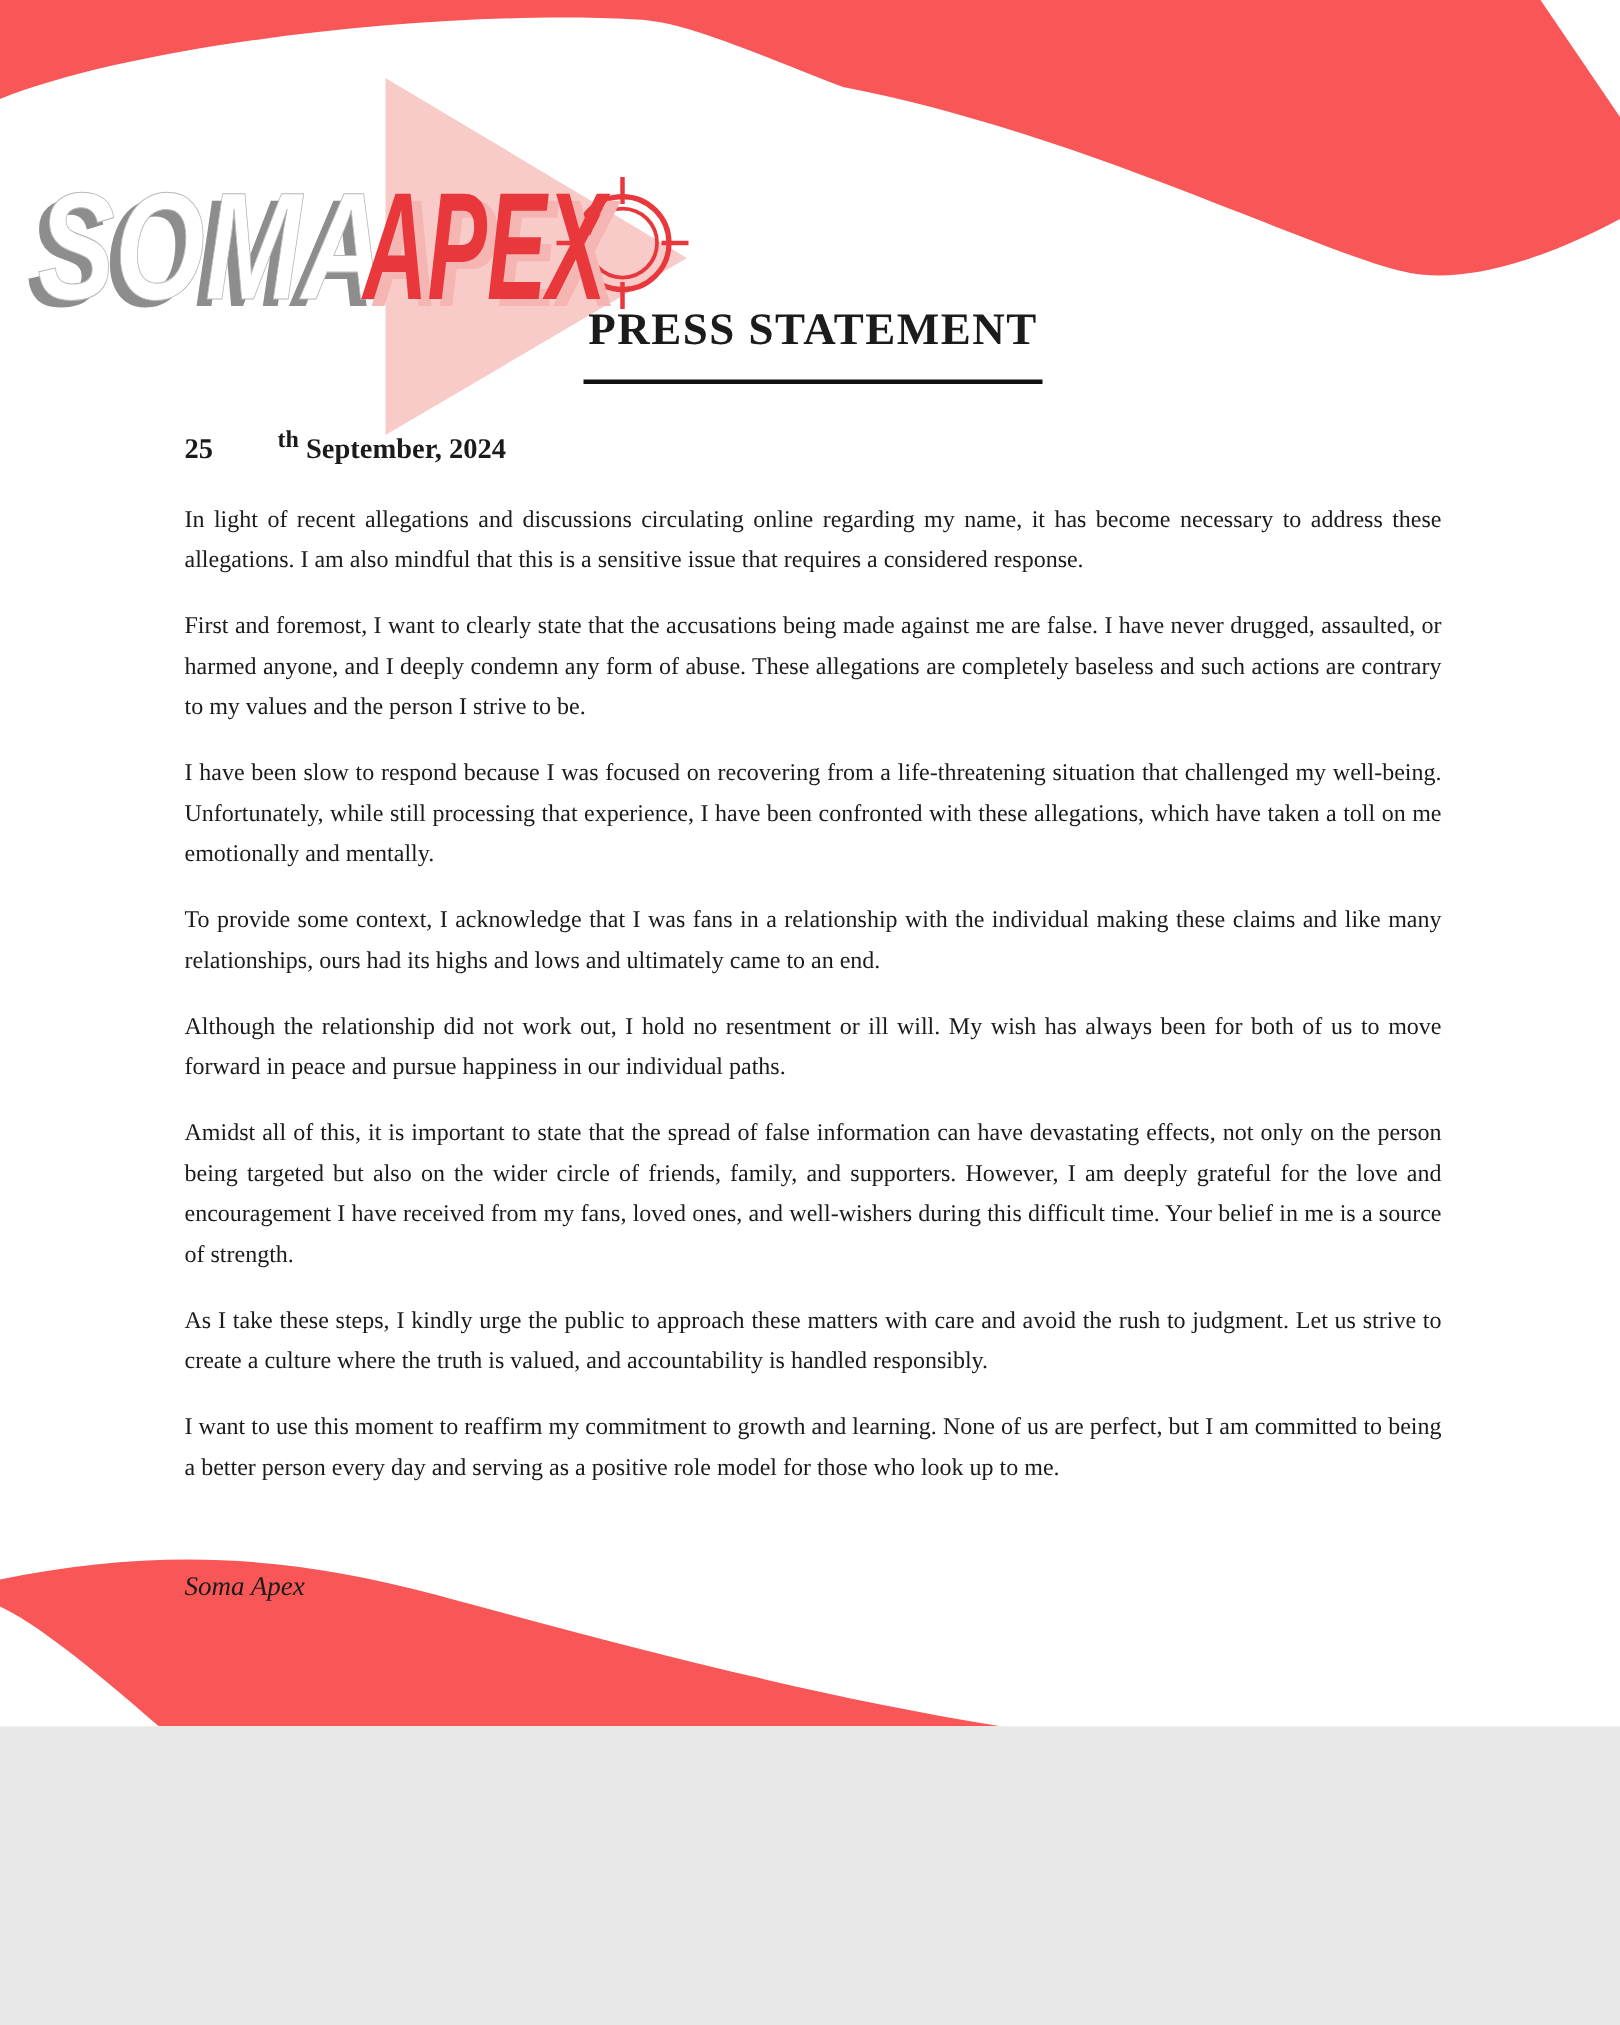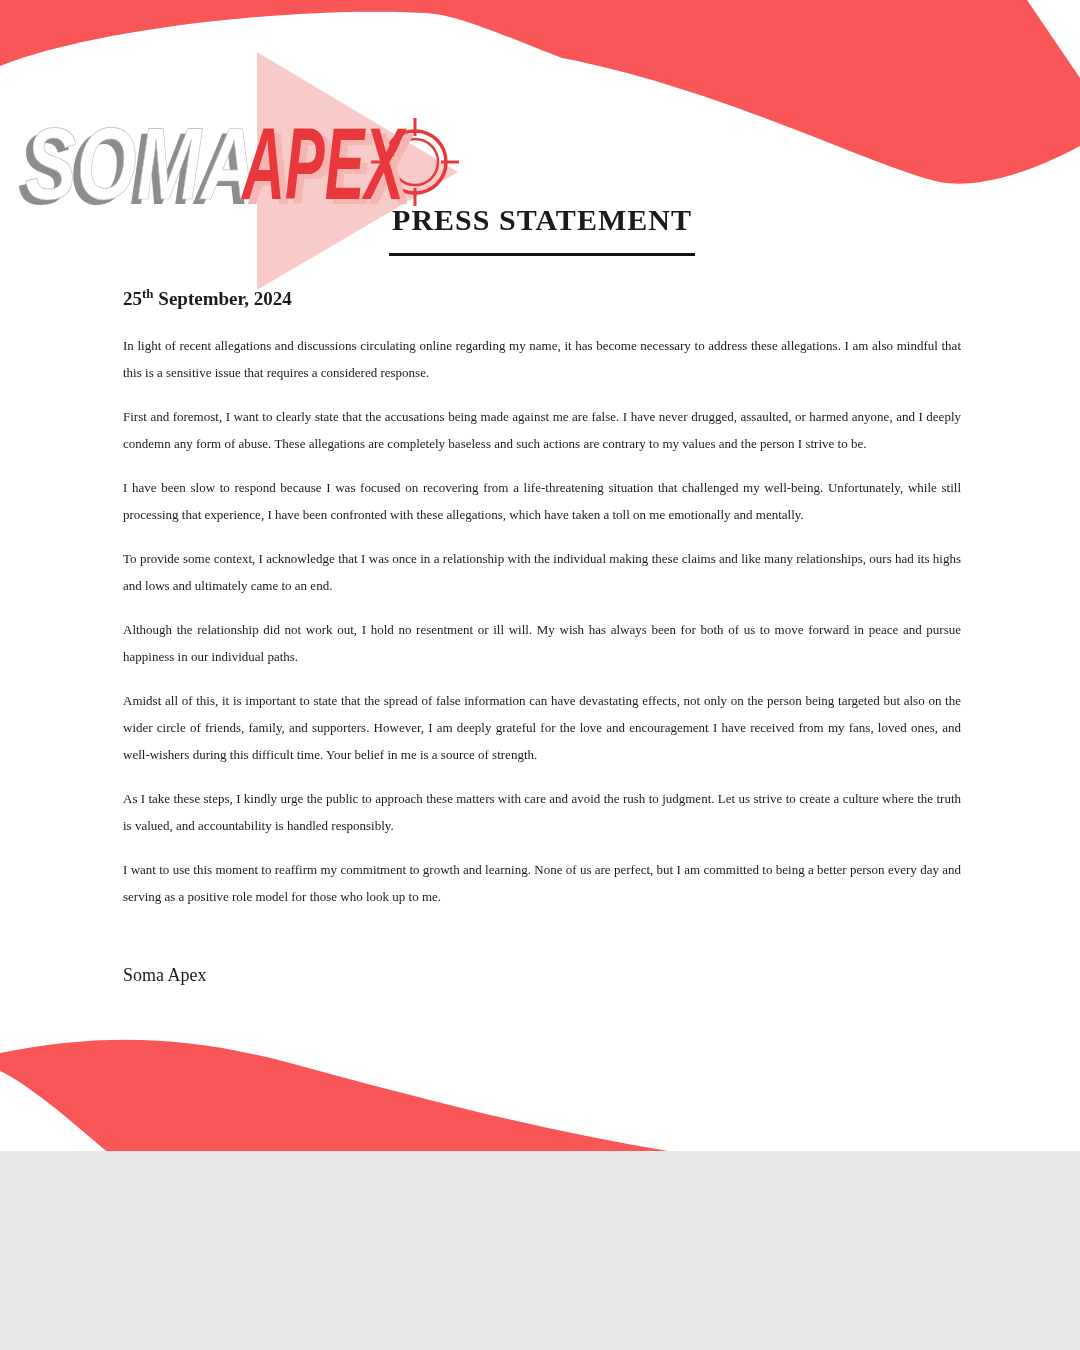--- a/index.html
+++ b/index.html
@@ -29,26 +29,26 @@
   .logo-text{font-family:"Liberation Sans", sans-serif;font-weight:bold;font-style:italic;font-size:102px;}
   .crosshair{stroke:var(--apex-red);fill:none;}
   
   .content{position:absolute;left:123px;top:202px;width:838px;}
   .headline{
     text-align:center;font-size:30px;font-weight:bold;letter-spacing:1px;
     margin:0 0 26px 0;line-height:36px;
   }
   .headline span{display:inline-block;border-bottom:3px solid #111;padding:0 3px 15px 3px;}
   .dateline{font-size:19px;font-weight:bold;margin:0 0 21px 0;line-height:24px;}
-  .dateline sup{font-size:13px;}
+  .dateline sup{font-size:16px;margin-left:43px;}
   .body-par{
-    font-size:13px;line-height:27px;text-align:justify;margin:0 0 17px 0;
+    font-size:16px;line-height:27px;text-align:justify;margin:0 0 17px 0;
   }
   .salutation{font-size:18px;font-weight:bold;margin:18px 0 0 0;line-height:27px;}
-  .signer{font-size:18px;margin:52px 0 0 0;line-height:27px;}
+  .signer{font-size:18px;margin:52px 0 0 0;line-height:27px;font-style:italic;}
   .signature-svg{position:absolute;left:100px;top:1140px;}
   .sig-path{stroke:#4a4a4a;stroke-width:2;fill:none;stroke-linecap:round;}
   
   .footer{position:absolute;left:750px;top:1293px;display:flex;align-items:center;}
   .globe-wrap{width:46px;height:46px;margin-right:10px;}
   .globe-disc{fill:var(--band-red);}
   .globe-line{stroke:#ffffff;fill:none;}
   .footer-email{
     font-family:"Liberation Sans", sans-serif;font-size:20px;color:#1d1d1d;
     transform:scaleX(0.62);transform-origin:left center;white-space:nowrap;letter-spacing:0.5px;
@@ -92,21 +92,21 @@
   <div class="content">
     <h1 class="headline">
       <span>PRESS STATEMENT</span>
     </h1>
 
     <p class="dateline"><span>25</span><sup>th</sup><span> September, 2024</span></p>
 
     <p class="body-par">In light of recent allegations and discussions circulating online regarding my name, it has become necessary to address these allegations. I am also mindful that this is a sensitive issue that requires a considered response.</p>
     <p class="body-par">First and foremost, I want to clearly state that the accusations being made against me are false. I have never drugged, assaulted, or harmed anyone, and I deeply condemn any form of abuse. These allegations are completely baseless and such actions are contrary to my values and the person I strive to be.</p>
     <p class="body-par">I have been slow to respond because I was focused on recovering from a life-threatening situation that challenged my well-being. Unfortunately, while still processing that experience, I have been confronted with these allegations, which have taken a toll on me emotionally and mentally.</p>
-    <p class="body-par">To provide some context, I acknowledge that I was once in a relationship with the individual making these claims and like many relationships, ours had its highs and lows and ultimately came to an end.</p>
+    <p class="body-par">To provide some context, I acknowledge that I was fans in a relationship with the individual making these claims and like many relationships, ours had its highs and lows and ultimately came to an end.</p>
     <p class="body-par">Although the relationship did not work out, I hold no resentment or ill will. My wish has always been for both of us to move forward in peace and pursue happiness in our individual paths.</p>
     <p class="body-par">Amidst all of this, it is important to state that the spread of false information can have devastating effects, not only on the person being targeted but also on the wider circle of friends, family, and supporters. However, I am deeply grateful for the love and encouragement I have received from my fans, loved ones, and well-wishers during this difficult time. Your belief in me is a source of strength.</p>
     <p class="body-par">As I take these steps, I kindly urge the public to approach these matters with care and avoid the rush to judgment. Let us strive to create a culture where the truth is valued, and accountability is handled responsibly.</p>
     <p class="body-par">I want to use this moment to reaffirm my commitment to growth and learning. None of us are perfect, but I am committed to being a better person every day and serving as a positive role model for those who look up to me.</p>
 
     <p class="signer">Soma Apex</p>
   </div>
 
   <svg class="signature-svg" width="190" height="110" viewBox="0 0 190 110" aria-hidden="true">
     <path class="sig-path" d="M30,70 C55,28 92,2 88,20 C82,48 46,92 56,90 C68,86 104,26 116,24 C126,24 94,70 62,84"></path>

